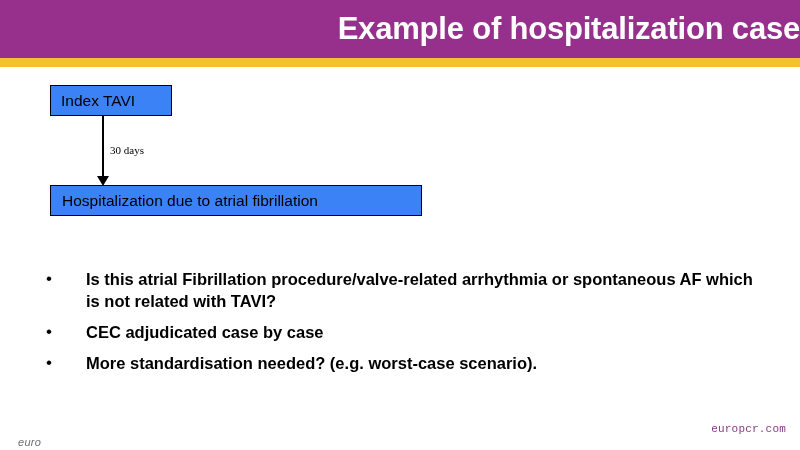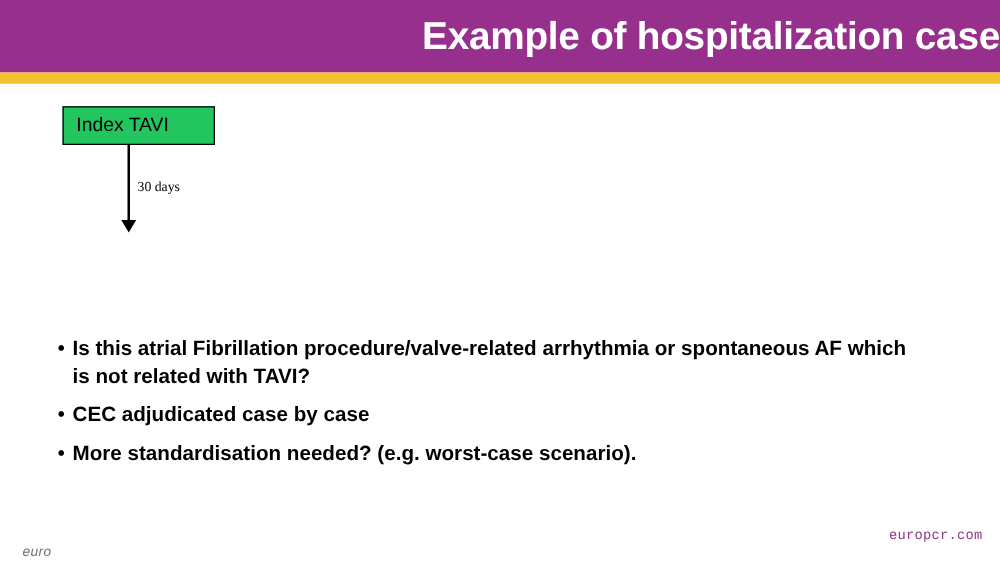--- a/index.html
+++ b/index.html
@@ -53,21 +53,21 @@
   #flow-diagram {
     position: absolute;
     left: 0;
     top: 0;
     width: 800px;
     height: 450px;
   }
   .flow-box {
     position: absolute;
     border: 1.5px solid #000000;
-    background: #22c55e;
+    background: #3b82f6;
     box-sizing: border-box;
     font-size: 15.5px;
     color: #000000;
     font-family: "Liberation Sans", sans-serif;
     display: flex;
     align-items: center;
     white-space: nowrap;
   }
   #box-index-tavi {
     left: 50px;
@@ -136,20 +136,21 @@
     box-sizing: border-box;
   }
   .bullet-text {
     flex: 1 1 auto;
     font-size: 16.5px;
     line-height: 22px;
     font-weight: bold;
     color: #000000;
     font-family: "Liberation Sans", sans-serif;
     max-width: 672px;
+    margin-left: 28px;
   }
 
   
   #logo {
     position: absolute;
     left: 16px;
     top: 404px;
     width: 80px;
     height: 42px;
   }
@@ -201,20 +202,23 @@
 <div id="flow-diagram">
 
   <div class="flow-box" id="box-index-tavi">
     <span>Index TAVI</span>
   </div>
 
   <div id="flow-arrow-line"></div>
   <div id="flow-arrow-head"></div>
   <div id="flow-arrow-label">30 days</div>
 
+  <div class="flow-box" id="box-hospitalization">
+    <span>Hospitalization due to atrial fibrillation</span>
+  </div>
 
 </div>
 
 <div id="bullet-list">
 
   <div class="bullet-row">
     <div class="bullet-marker">•</div>
     <div class="bullet-text">Is this atrial Fibrillation procedure/valve-related arrhythmia or spontaneous AF which is not related with TAVI?</div>
   </div>
 

